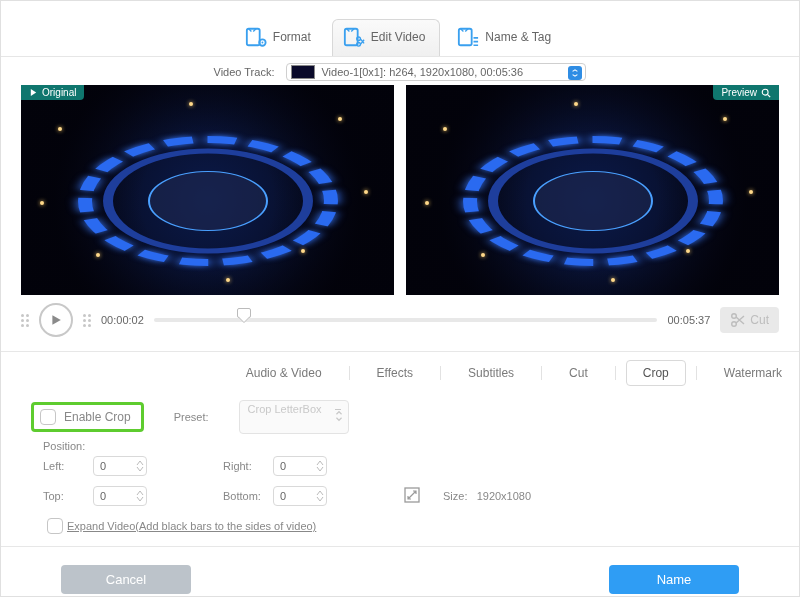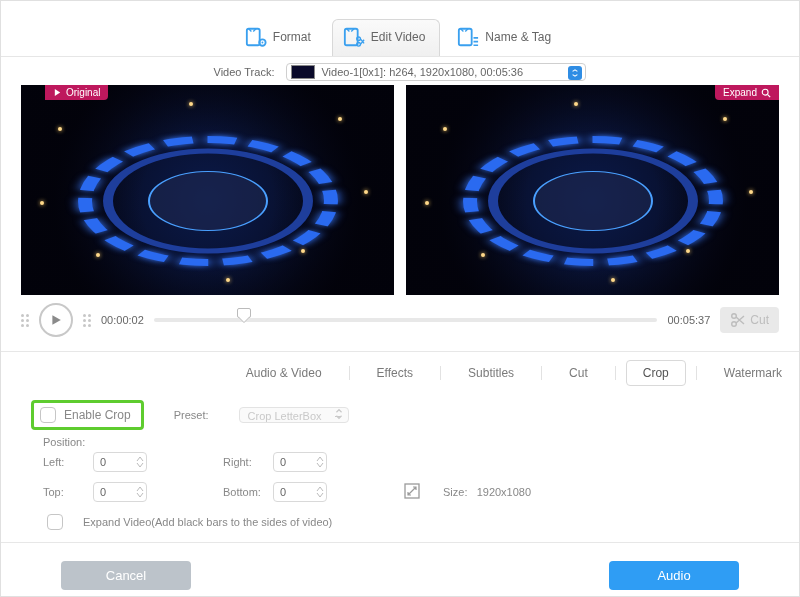--- a/index.html
+++ b/index.html
@@ -38,24 +38,23 @@
     position:absolute; right:3px; top:2px; width:14px; height:14px;
     background:#2f8de4; border-radius:3px;
     display:flex; align-items:center; justify-content:center;
   }
   .track-select .arrow svg{width:8px;height:8px;}
 
   
   .previews { display:flex; gap:12px; padding:0 20px; }
   .preview-pane { flex:1; position:relative; }
   .badge {
-    position:absolute; top:0; color:#fff; background:#be185d;
+    position:absolute; top:0; color:#fff; background:#0f766e;
     font-size:10px; padding:2px 8px; display:flex; align-items:center; gap:4px;
     z-index:2;
-    margin-left:24px;
   }
   .badge-left { left:0; border-radius:0 0 4px 0;}
   .badge-right { right:0; border-radius:0 0 0 4px;}
   .video-frame {
     width:100%; height:210px; background:#000; position:relative; overflow:hidden;
   }
   
   .scene { position:absolute; inset:0; background:
       radial-gradient(circle at 50% 55%, rgba(40,80,200,0.0) 30%, rgba(2,2,10,0.95) 70%),
       radial-gradient(circle at 50% 55%, #0b1a4a 0%, #050510 80%);
@@ -118,42 +117,42 @@
   .enable-box {
     border:3px solid #5ecc2f; border-radius:4px; padding:4px 10px 4px 6px;
     display:flex; align-items:center; gap:8px; color:#888;justify-content:flex-end;
   }
   .chk {
     width:16px; height:16px; border:1px solid #c6c6c6; border-radius:4px; background:#fff;
     display:inline-block;
   }
   .preset-label { color:#888; }
   .select {
-    border:1px solid #e3e3e3; border-radius:4px; padding:2px 18px 0 8px;
+    border:1px solid #e3e3e3; border-radius:4px; padding:2px 18px 18px 8px;
     color:#c9c9c9; position:relative; background:#fafafa; min-width:110px; font-size:11px;
   }
   .select:after{content:'';position:absolute;right:6px;top:2px;width:8px;height:12px;
     background:
       linear-gradient(#c9c9c9,#c9c9c9) center/6px 1px no-repeat;
   }
   .select .chev{position:absolute;right:4px;top:50%;transform:translateY(-50%);}
   .select .chev svg{width:10px;height:12px;}
 
   .pos-block { padding:6px 0 0 12px; font-size:11px; color:#888;}
   .pos-grid { display:grid; grid-template-columns: 50px 70px 60px 50px 70px 60px 40px 140px; row-gap:10px; align-items:center; margin-top:4px;}
   .numfield {
     border:1px solid #d9d9d9; border-radius:4px; height:20px; width:54px;
     display:flex; align-items:center; justify-content:space-between; padding:0 2px 0 6px;
     background:#fff; color:#666;
   }
   .stepper { display:flex; flex-direction:column; }
   .stepper svg{width:8px;height:6px;display:block;}
   .size-icon svg { width:18px; height:18px; }
 
-  .expand-row { display:flex; align-items:center; gap:20px; padding:12px 0 0 4px; color:#888; font-size:11px;}
+  .expand-row { display:flex; align-items:center; gap:4px; padding:12px 0 0 4px; color:#888; font-size:11px;text-decoration:underline;}
 
   
   .footer { display:flex; justify-content:space-between; padding:18px 60px 0; }
   .btn {
     min-width:130px; text-align:center; padding:7px 4px; border-radius:4px;
     font-size:13px; cursor:pointer;
   }
   .btn-cancel { background:#bcc3ca; color:#fff; }
   .btn-done { background:#2f9df4; color:#fff; }
 
@@ -234,21 +233,21 @@
             <span class="spot" style="left:5%;top:55%"></span>
               <span class="spot" style="left:92%;top:50%"></span>
             <span class="spot" style="left:45%;top:8%"></span>
               <span class="spot" style="left:55%;top:92%"></span>
           </div>
         </div>
       </div>
     </div>
     <div class="preview-pane">
       <div class="badge badge-right">
-        <span>Expand</span>
+        <span>Preview</span>
         <svg width="10" height="10" viewBox="0 0 12 12">
             <circle cx="5" cy="5" r="3.5" stroke="#fff" fill="none" stroke-width="1.3"></circle>
             <path d="M8 8 L11 11" stroke="#fff" stroke-width="1.5"></path>
           </svg>
       </div>
       <div class="video-frame">
         <div class="scene">
           <div class="ring r1"></div>
             <div class="ring r2"></div>
             <div class="ring r3"></div>
@@ -428,17 +427,17 @@
     </div>
   </div>
 
   <div class="divider" style="margin-top:8px;"></div>
 
   <div class="footer">
     <div class="btn btn-cancel">
       <span>Cancel</span>
     </div>
     <div class="btn btn-done">
-      <span>Audio</span>
+      <span>Name</span>
     </div>
   </div>
 
 </div>
 
 </body></html>

